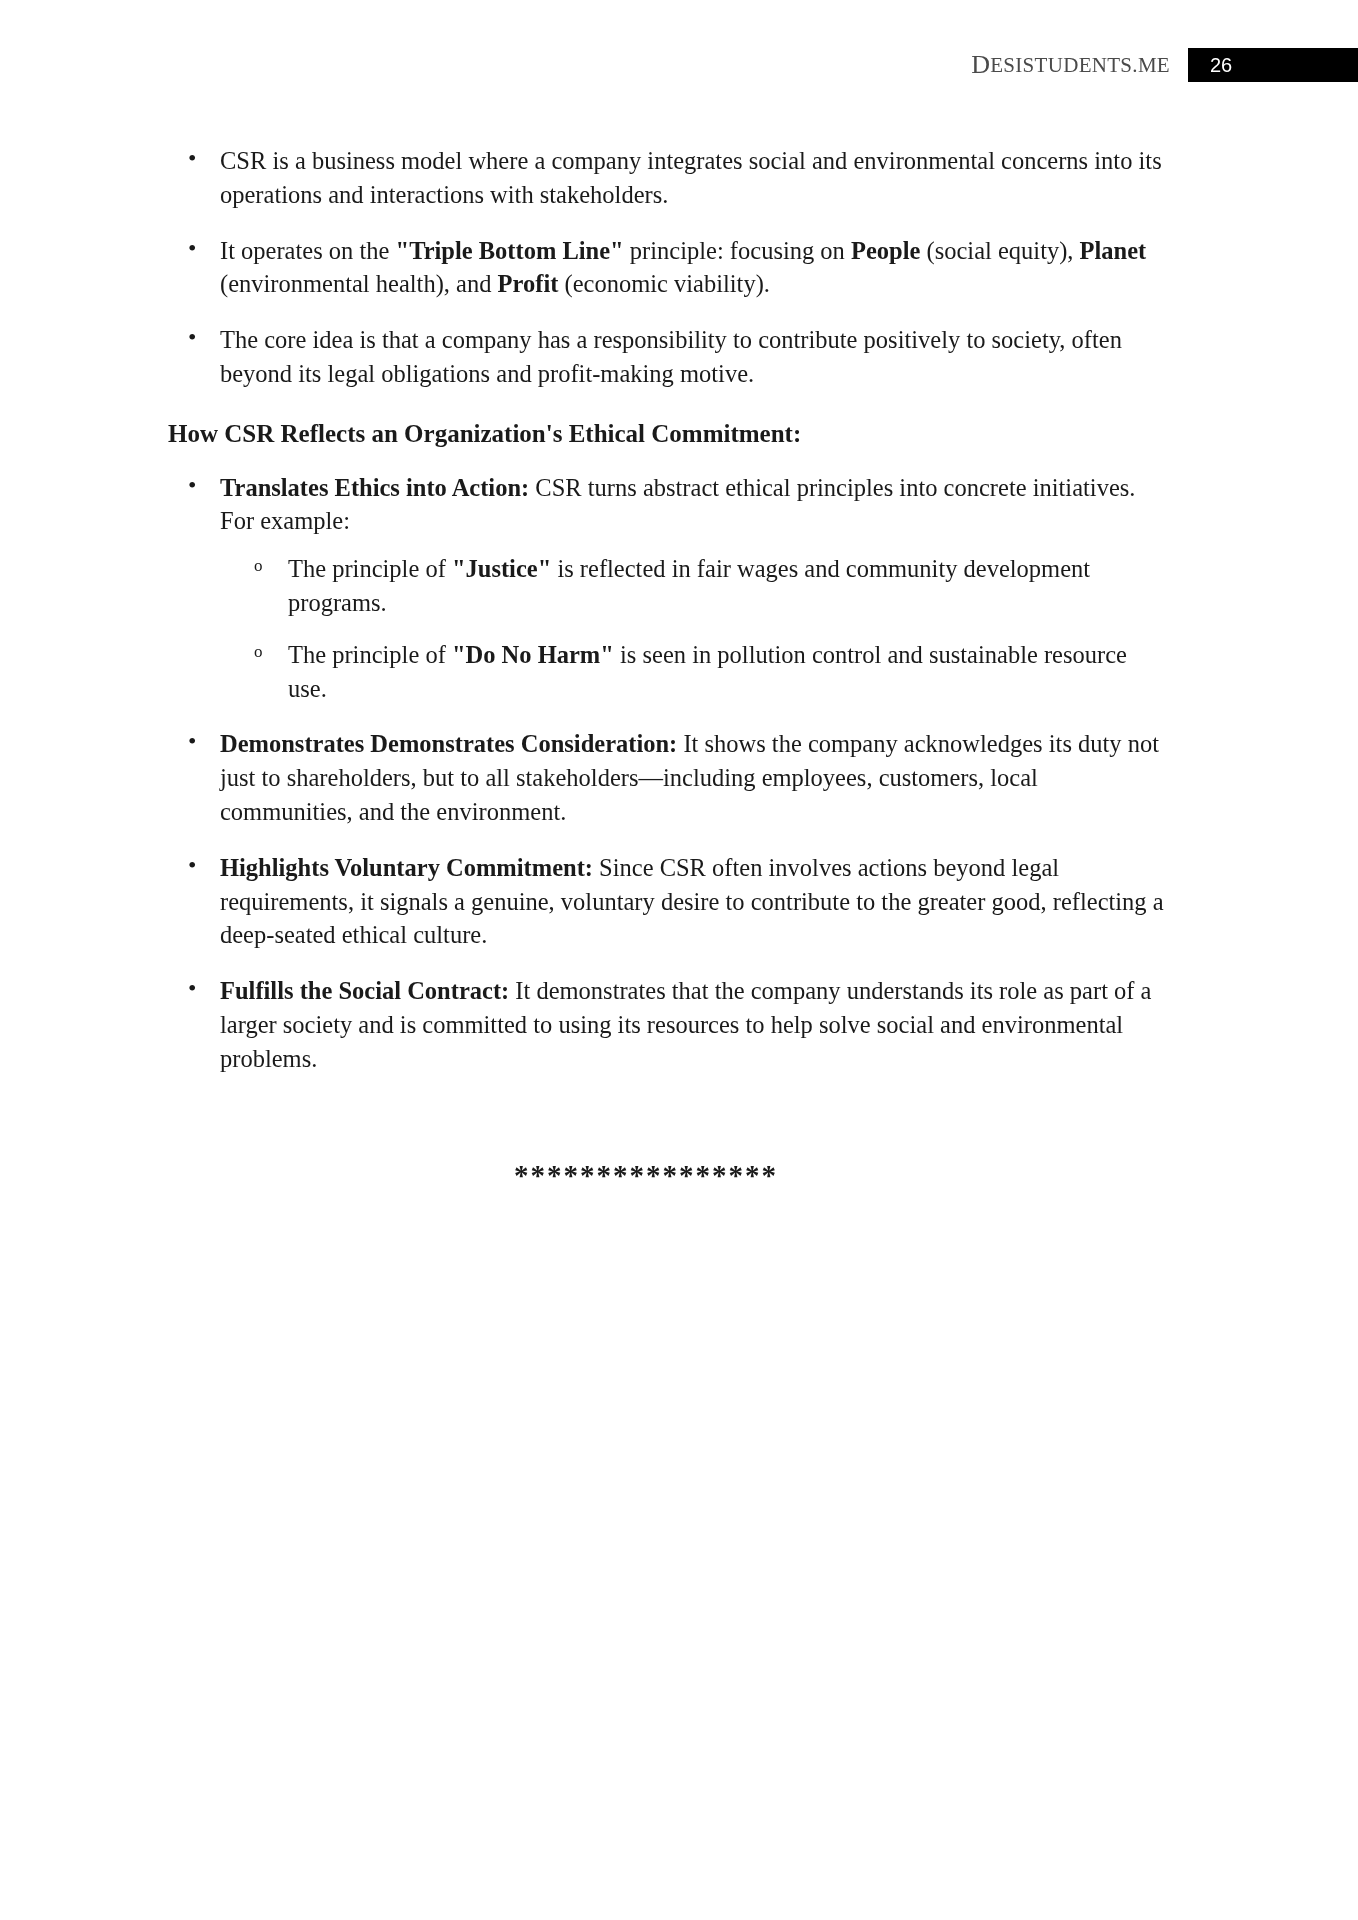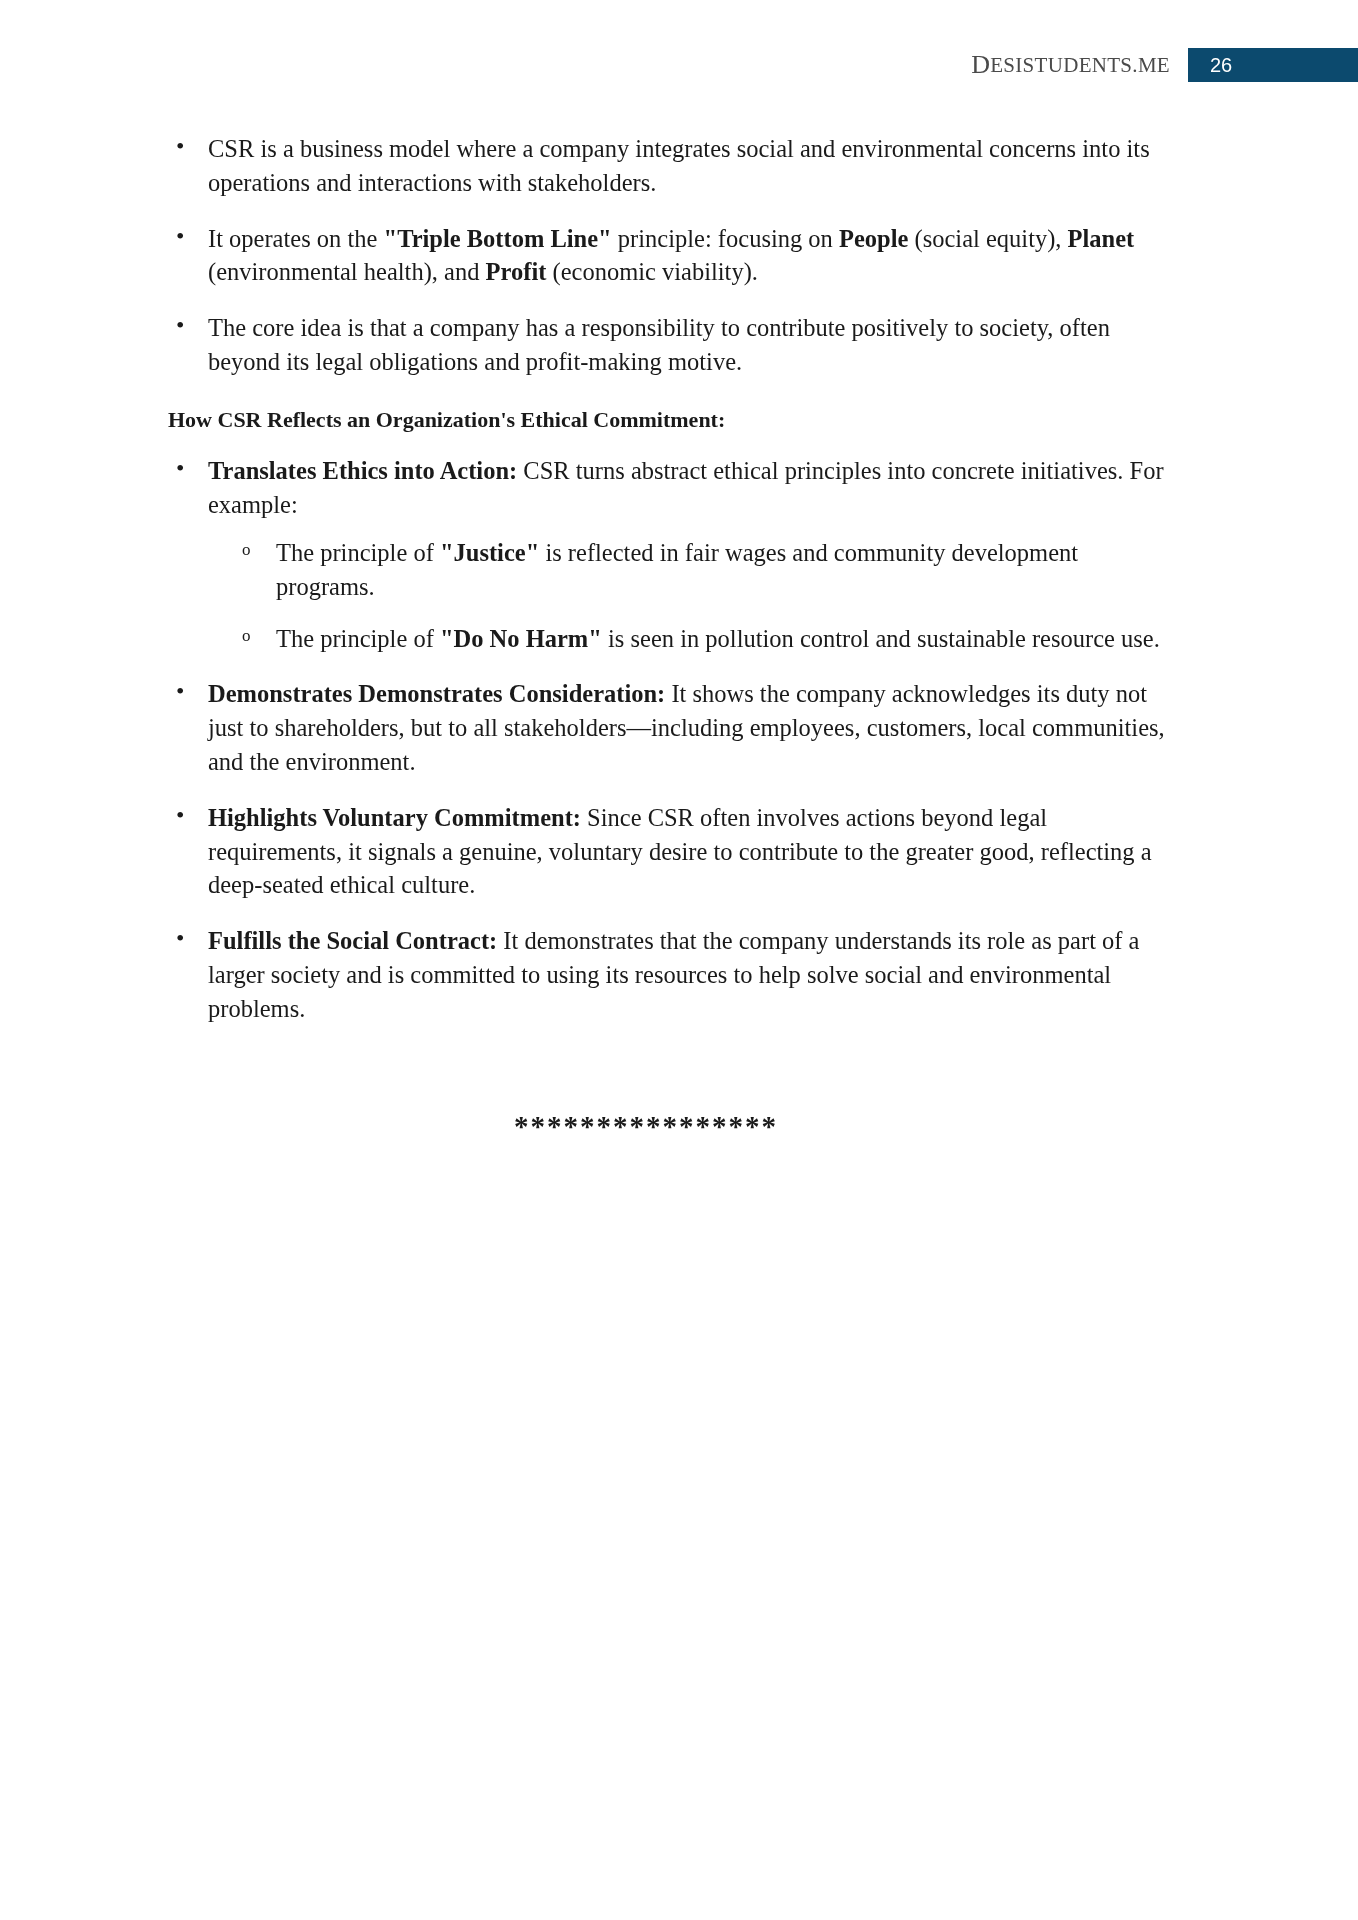--- a/index.html
+++ b/index.html
@@ -38,21 +38,21 @@
     color: #4a4a4a;
     padding-right: 18px;
     display: flex;
     align-items: center;
     white-space: nowrap;
   }
   .site-name .cap {
     font-size: 26px;
   }
   .page-number-box {
-    background: #0c4a6e;
+    background: #000000;
     width: 170px;
     height: 34px;
     display: flex;
     align-items: center;
     color: #ffffff;
     font-family: "Liberation Sans", sans-serif;
     font-size: 20px;
     padding-left: 22px;
     box-sizing: border-box;
   }
@@ -60,21 +60,21 @@
   
   .content {
     position: absolute;
     top: 128px;
     left: 168px;
     width: 1016px;
   }
 
   ul.lvl1 {
     list-style: none;
-    margin: 4px;
+    margin: 16px;
     padding: 0;
   }
   ul.lvl1 > li {
     position: relative;
     padding-left: 36px;
     margin-bottom: 22px;
     font-size: 24.5px;
     line-height: 1.38;
   }
   ul.lvl1 > li::before {
@@ -103,21 +103,21 @@
     position: absolute;
     left: 34px;
     top: 0px;
     font-size: 17px;
     line-height: 1.7;
     color: #1a1a1a;
   }
 
   .section-heading {
     font-weight: bold;
-    font-size: 22px;
+    font-size: 25px;
     margin: 26px 0 20px 0;
     line-height: 1.35;
   }
 
   b, .b {
     font-weight: bold;
   }
 
   .asterisks {
     text-align: center;

